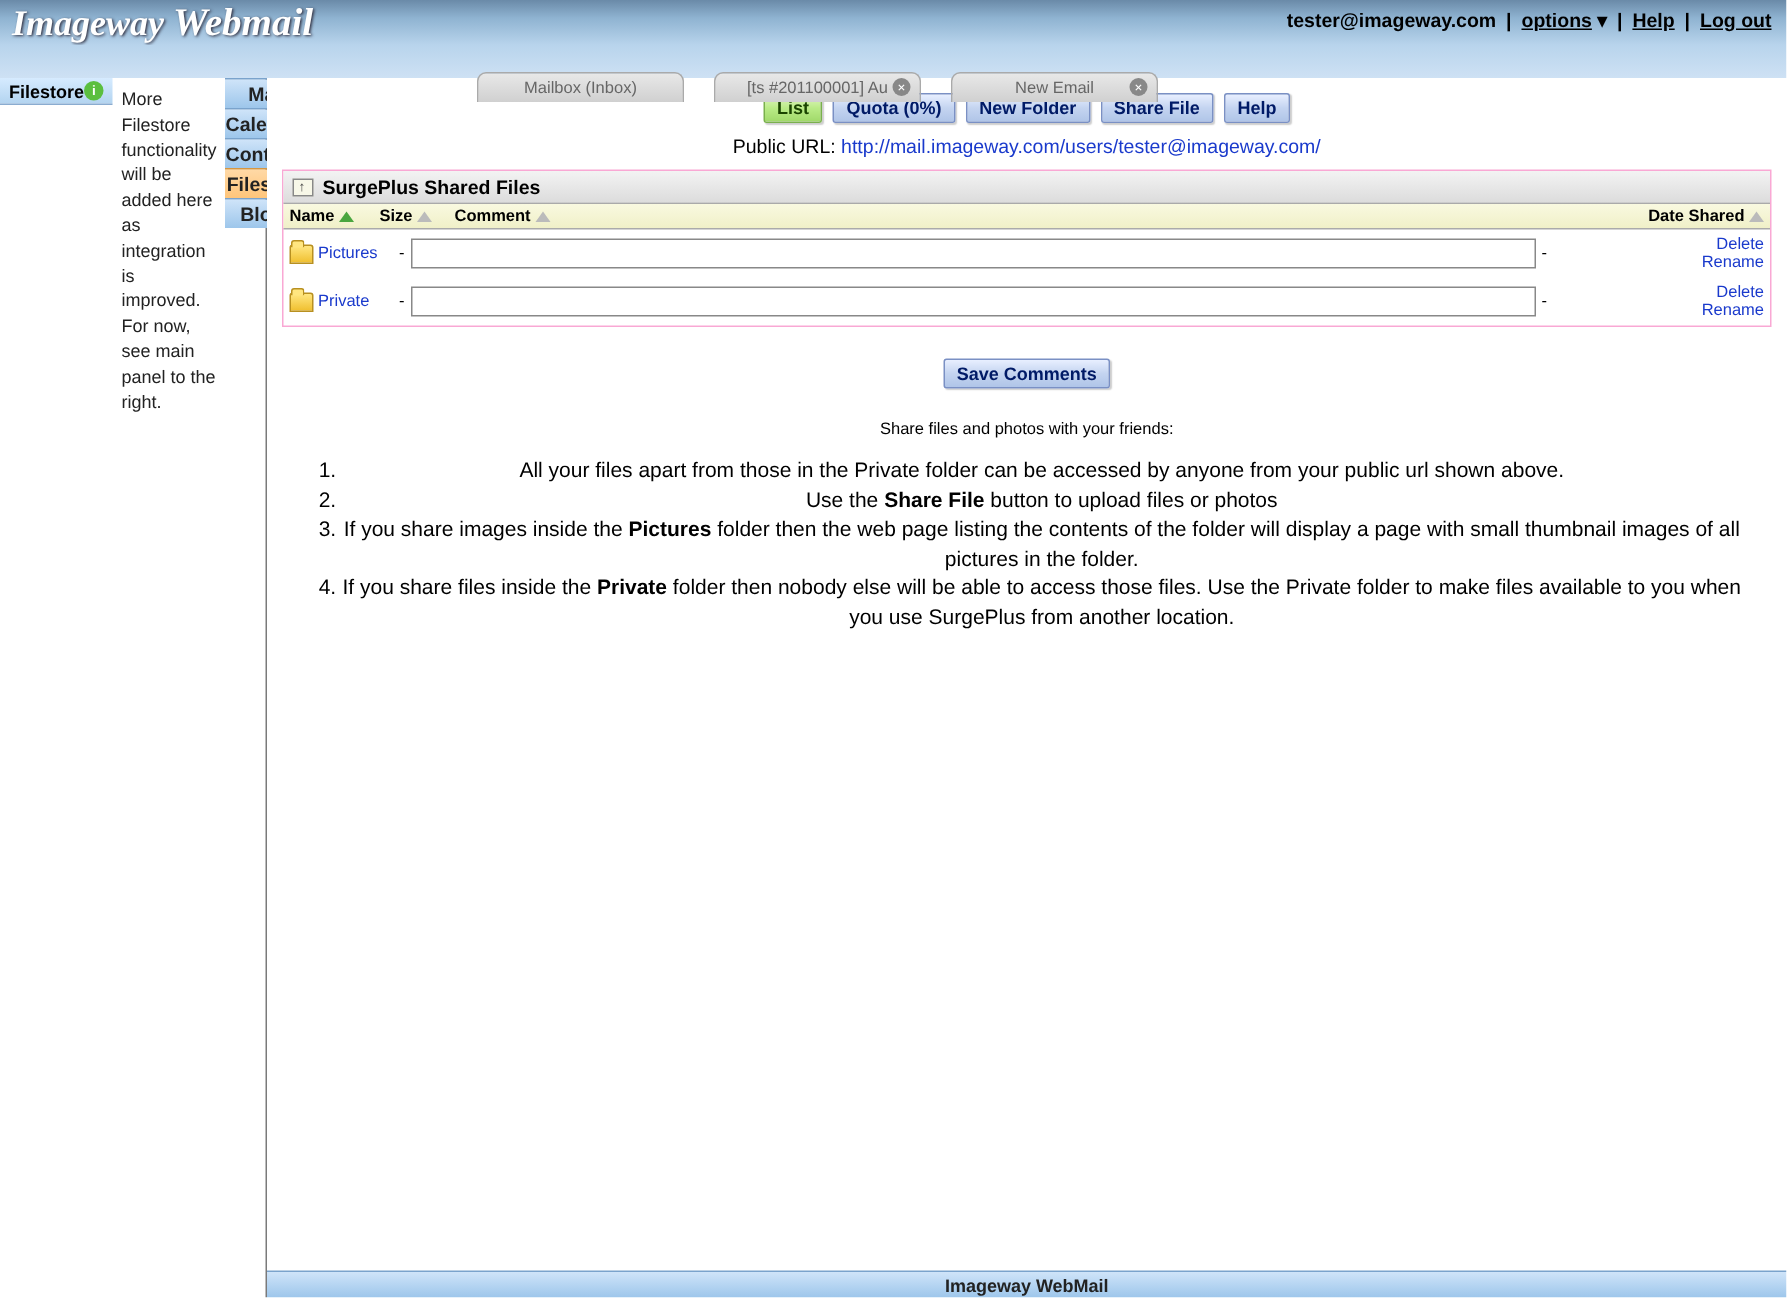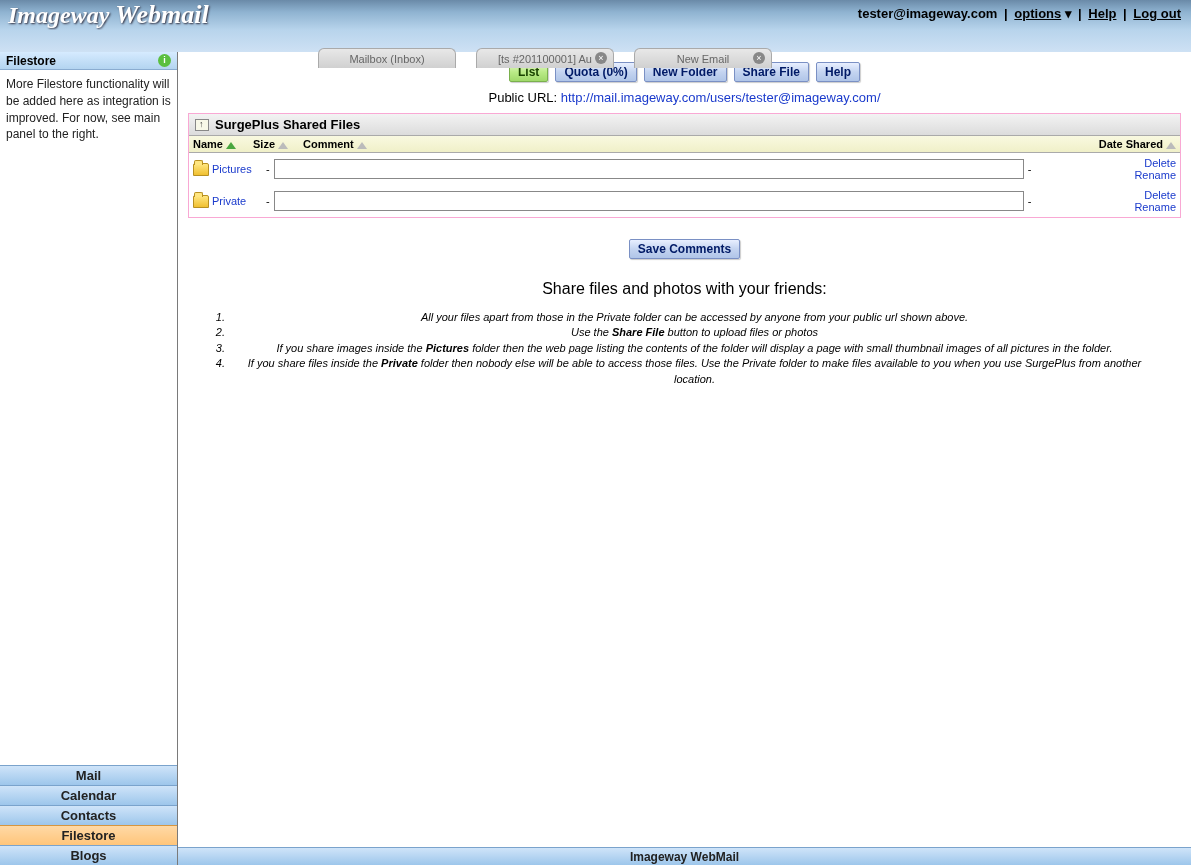--- a/index.html
+++ b/index.html
@@ -14,21 +14,21 @@
 .top-sep { margin: 0 3px; }
 
 
 .tabs-row { height: 22px; background: linear-gradient(to bottom, #b8d4ec 0%, #cee1f4 100%); position: relative; }
 .tabs { position: absolute; left: 318px; top: 18px; display: flex; gap: 20px; }
 .tab { display: flex; align-items: center; justify-content: center; min-width: 138px; height: 20px; background: linear-gradient(to bottom, #e8e8e8, #d0d0d0); border: 1px solid #aaa; border-bottom: none; border-radius: 6px 6px 0 0; font-size: 11px; color: #666; padding: 0 6px; cursor: pointer; position: relative; }
 .tab .close-x { position: absolute; right: 6px; top: 3px; width: 12px; height: 12px; border-radius: 50%; background: #888; color: #fff; font-size: 9px; line-height: 12px; text-align: center; cursor: pointer; }
 
 
 .layout { display: flex; height: 813px; }
-.sidebar { width: 178px; display: flex; flex-direction: column; border-right: 1px solid #7a7a7a; background: #fff; }
+.sidebar { width: 178px; display: flex; border-right: 1px solid #7a7a7a; background: #fff; }
 .side-head { height: 18px; background: linear-gradient(to bottom, #d6ebff, #b3d4f0); border-bottom: 1px solid #8aacd0; font-weight: bold; font-size: 12px; padding: 1px 6px; display: flex; justify-content: space-between; align-items: center; }
 .help-i { width: 13px; height: 13px; border-radius: 50%; background: #5bbf3f; color: #fff; font-size: 9px; font-weight: bold; text-align: center; line-height: 13px; }
 .side-text { padding: 6px 6px; font-size: 12px; color: #222; line-height: 1.4; flex: 1; }
 .side-nav { }
 .nav-item { height: 20px; background: linear-gradient(to bottom, #cfe4f9, #9dc6eb); border-top: 1px solid #7aa3cc; text-align: center; font-size: 13px; font-weight: bold; color: #222; line-height: 20px; cursor: pointer; }
 .nav-item.active { background: linear-gradient(to bottom, #ffd9a6, #ffc57a); border-top: 1px solid #d69640; }
 
 .main { flex: 1; display: flex; flex-direction: column; background: #fff; }
 .content { flex: 1; padding: 10px; overflow: auto; }
 .footer { height: 18px; background: linear-gradient(to bottom, #cfe4f9, #9dc6eb); border-top: 1px solid #7aa3cc; text-align: center; font-size: 12px; font-weight: bold; color: #222; line-height: 18px; }
@@ -57,22 +57,22 @@
 .folder-ico { width: 16px; height: 13px; background: linear-gradient(to bottom, #ffe680, #f0c030); border: 1px solid #b89020; border-radius: 2px 2px 0 0; margin-right: 3px; position: relative; }
 .folder-ico::before { content: ""; position: absolute; top: -4px; left: 0; width: 7px; height: 4px; background: #ffe680; border: 1px solid #b89020; border-bottom: none; border-radius: 2px 2px 0 0; }
 .fname { color: #1a3acc; cursor: pointer; width: 50px; display: inline-block; }
 .dash { margin: 0 4px; }
 .comment-input { flex: 1; max-width: 750px; height: 20px; border: 1px solid #888; background: #fff; font-size: 11px; padding: 0 3px; }
 .row-actions { margin-left: auto; text-align: right; width: 120px; }
 .row-actions a { display: block; color: #1a3acc; cursor: pointer; font-size: 11px; line-height: 12px; }
 
 .save-row { text-align: center; margin: 21px 0; }
 
-.share-info { text-align: center; font-size: 16px; margin: 8px 0 10px; }
-ol { margin: 12px 20px 0 40px; font-size: 11px; text-align: left; font-style: italic; }
+.share-info { text-align: center; font-size: 11px; margin: 8px 0 10px; }
+ol { margin: 12px 20px 0 40px; font-size: 14px; text-align: left; }
 ol li { line-height: 1.4; text-align: center; }
 </style>
 </head>
 <body>
 
 <div class="header">
   <div class="logo">
     <span>Imageway</span>
     <span class="logo-sub">Webmail</span>
   </div>

